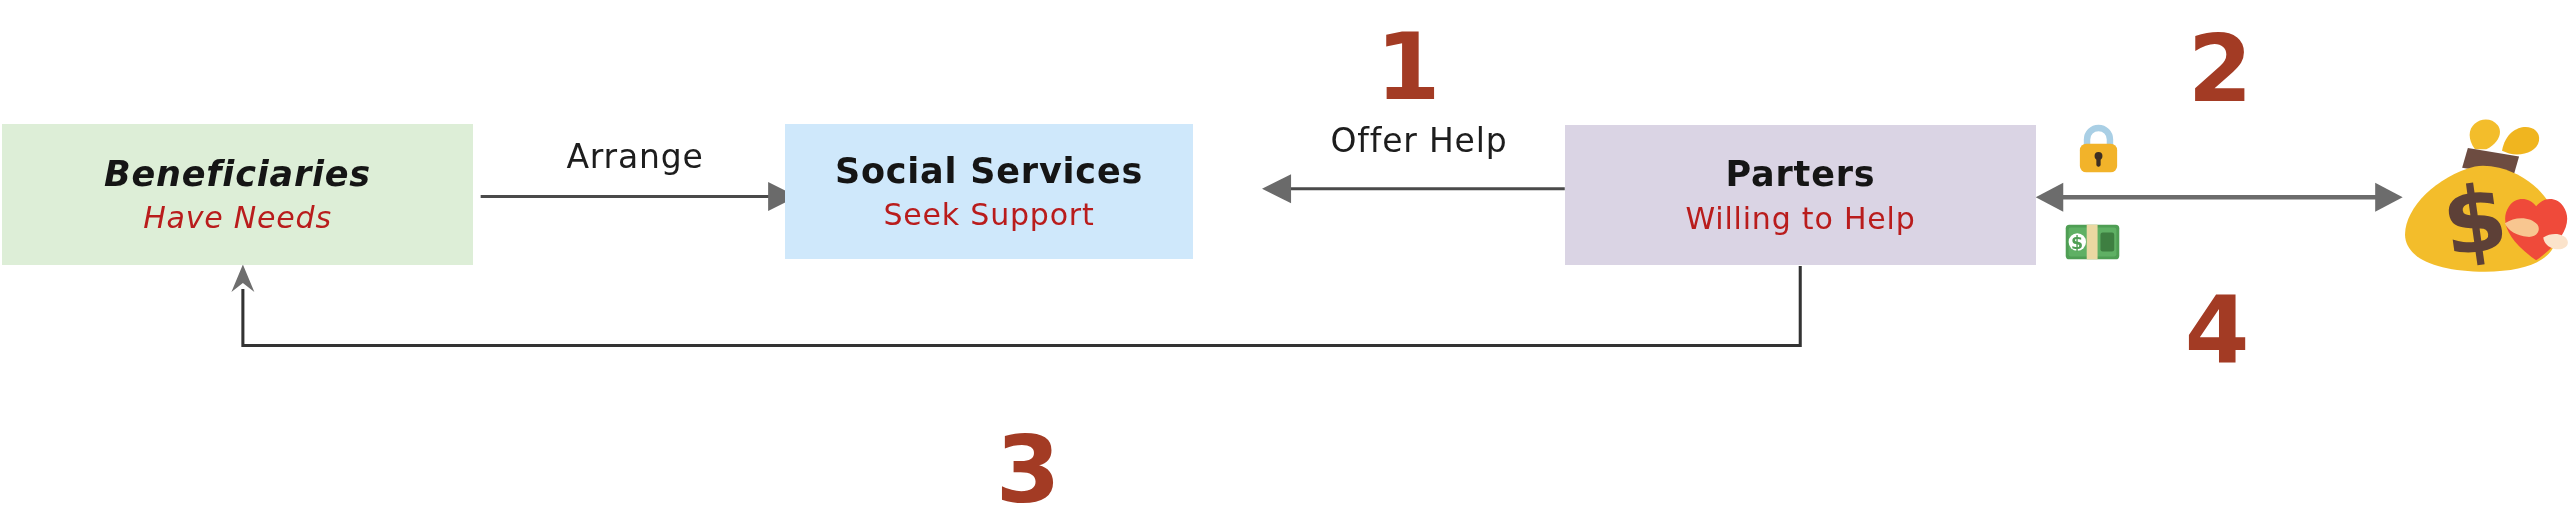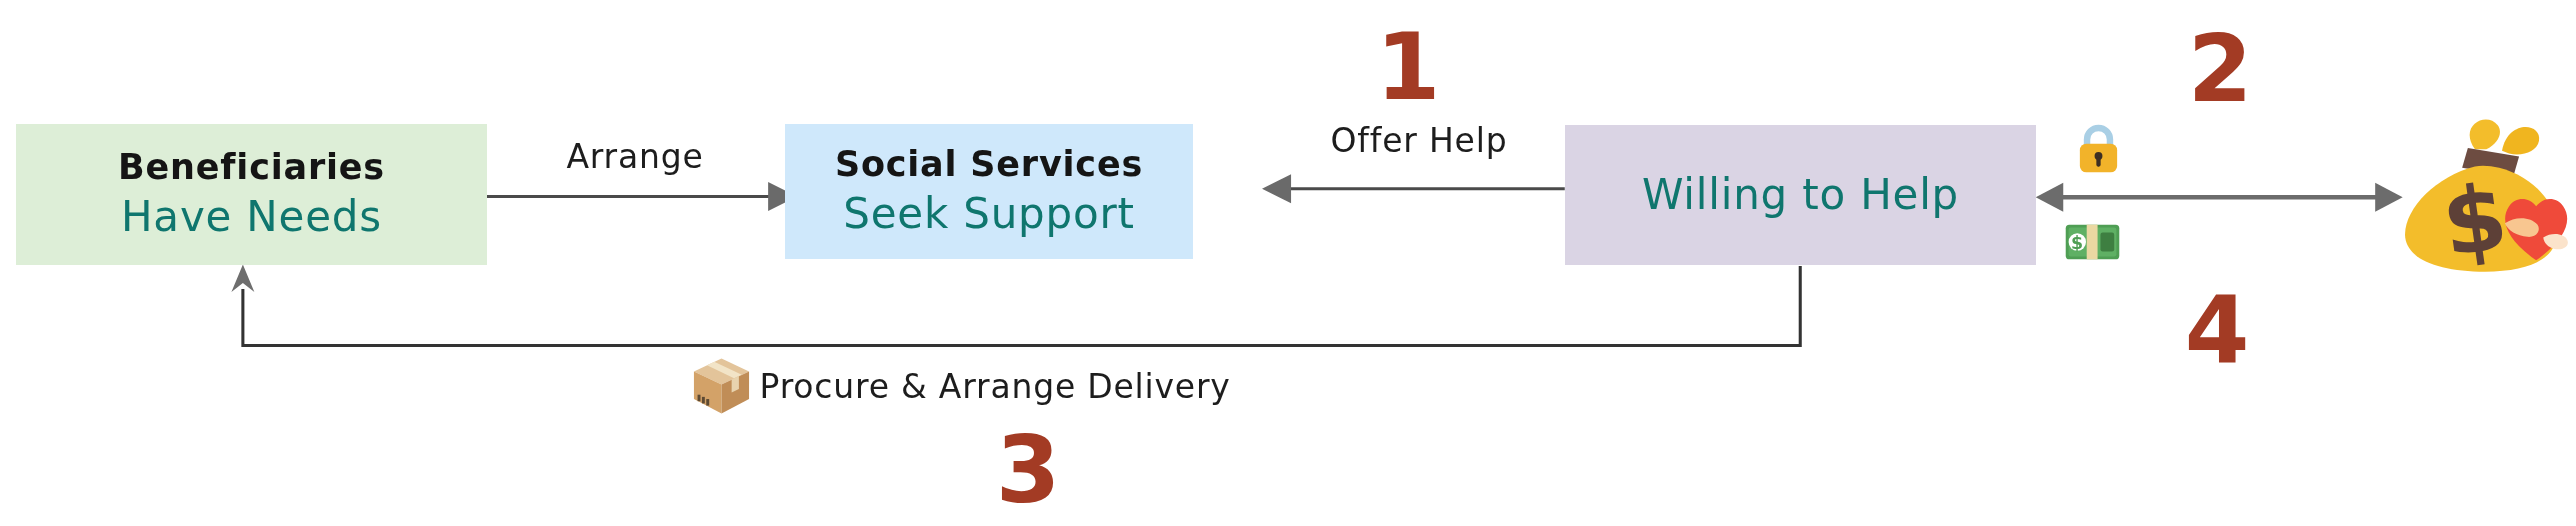--- a/index.html
+++ b/index.html
@@ -32,27 +32,27 @@
     text-align: center;
   }
   .node .title {
     font-size: 35px;
     font-weight: 700;
     color: #151515;
     letter-spacing: 0.8px;
     line-height: 1.1;
   }
   .node .subtitle {
-    font-size: 42px;
+    font-size: 30px;
     font-weight: 400;
-    color: #0f766e;
+    color: #b91c1c;
     letter-spacing: 0.8px;
     line-height: 1.1;
   }
-  .node-beneficiaries { left: 16px;   top: 124px; width: 471px; height: 141px; background: #ddeed7; }
+  .node-beneficiaries { left: 2px;   top: 124px; width: 471px; height: 141px; background: #ddeed7; font-style: italic; }
   .node-social       { left: 785px; top: 124px; width: 408px; height: 135px; background: #cfe8fb; }
   .node-partners     { left: 1565px; top: 125px; width: 471px; height: 140px; background: #dad4e4; }
 
   
   .edge-label {
     position: absolute;
     display: flex;
     align-items: center;
     gap: 7.6px;
     font-size: 33px;
@@ -122,20 +122,21 @@
     <div class="title">Beneficiaries</div>
     <div class="subtitle">Have Needs</div>
   </div>
 
   <div class="node node-social" style="background: rgb(207, 232, 251);">
     <div class="title">Social Services</div>
     <div class="subtitle">Seek Support</div>
   </div>
 
   <div class="node node-partners" style="background: rgb(218, 212, 228);">
+    <div class="title">Parters</div>
     <div class="subtitle">Willing to Help</div>
   </div>
 
   <div class="edge-label label-inform">Arrange</div>
 
   <div class="edge-label label-offer">Offer Help</div>
 
   <div class="edge-label label-ringfence">
     <span class="icon">
       <svg width="43" height="52" viewBox="0 0 60 72">
@@ -153,35 +154,20 @@
         <rect x="1" y="5" width="74" height="48" rx="5" fill="#4f9e54"></rect>
         <rect x="5" y="9" width="66" height="40" rx="3" fill="#5fb064"></rect>
         <rect x="30" y="5" width="15" height="48" fill="#ead8a2"></rect>
         <rect x="49" y="16" width="19" height="26" rx="3" fill="#3e7f41"></rect>
         <circle cx="17" cy="29" r="12" fill="#ffffff"></circle>
         <text x="17" y="38" text-anchor="middle" font-size="24" font-weight="bold" fill="#4f9e54" font-family="'DejaVu Sans', sans-serif">$</text>
       </svg>
     </span>
   </div>
 
-  <div class="edge-label label-procure">
-    <span class="icon">
-      <svg width="61" height="58" viewBox="0 0 84 80">
-        <polygon points="42,2 80,20 42,38 4,20" fill="#e3c49a"></polygon>
-        <polygon points="32,6.5 70,24.5 60,29.5 22,11.5" fill="#f2e4c7"></polygon>
-        <polygon points="4,20 4,58 42,78 42,38" fill="#d3a268"></polygon>
-        <polygon points="80,20 80,58 42,78 42,38" fill="#c08d57"></polygon>
-        <polygon points="56,31 66,26 66,44 56,49" fill="#e8d3ae"></polygon>
-        <rect x="9" y="52" width="4" height="9" fill="#5d4a33"></rect>
-        <rect x="15" y="55" width="4" height="9" fill="#5d4a33"></rect>
-        <rect x="21" y="58" width="4" height="9" fill="#5d4a33"></rect>
-      </svg>
-    </span>
-    <span>Procure &amp; Arrange Delivery</span>
-  </div>
 
   <div class="step-number step-1" style="color: rgb(163, 59, 36);">1</div>
   <div class="step-number step-2" style="color: rgb(163, 59, 36);">2</div>
   <div class="step-number step-3" style="color: rgb(163, 59, 36);">3</div>
   <div class="step-number step-4" style="color: rgb(163, 59, 36);">4</div>
 
   <div class="money-bag">
     <svg width="185" height="164" viewBox="0 0 260 230">
 
       <path d="M118 48 C94 14 134 -6 150 14 C158 25 150 40 134 48 Z" fill="#f3bd2b"></path>

